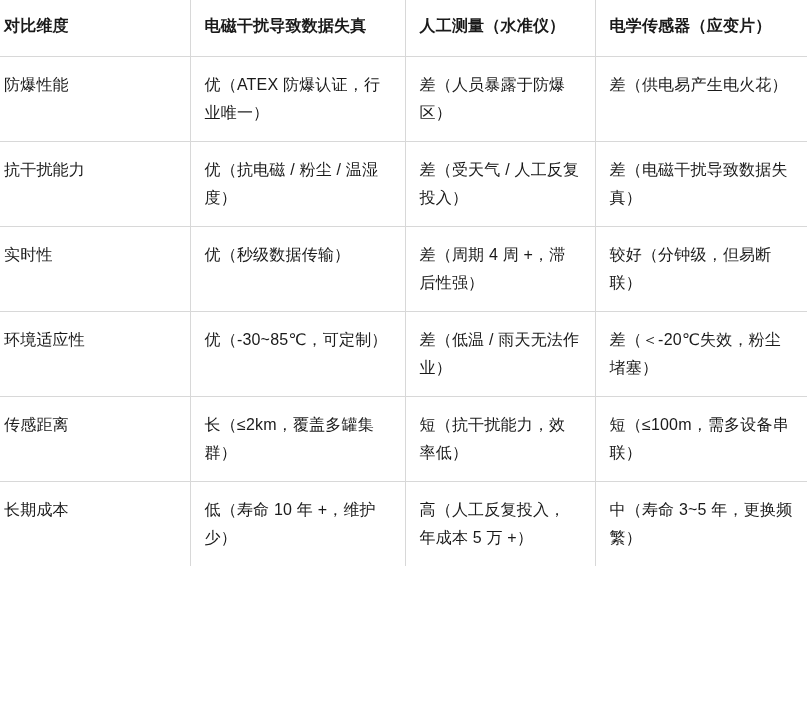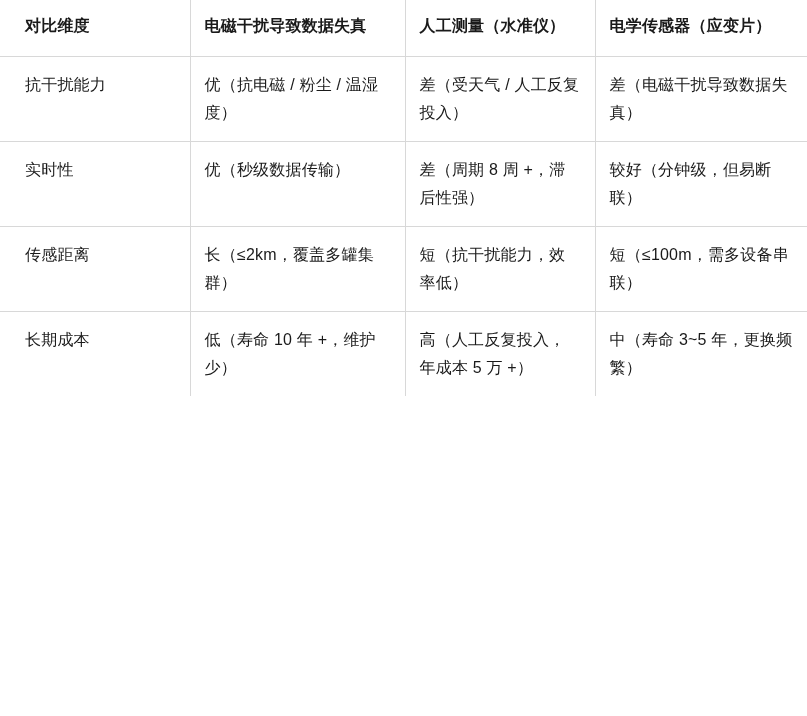--- a/index.html
+++ b/index.html
@@ -38,21 +38,21 @@
     vertical-align: top;
     padding: 14px 14px 14px 14px;
     font-size: 16px;
     line-height: 1.75;
     letter-spacing: 0.2px;
     word-break: break-word;
   }
   table.compare th:first-child,
   table.compare td:first-child {
     border-left: none;
-    padding-left: 25px;
+    padding-left: 4px;
   }
   table.compare tr > *:last-child {
     border-right: none;
   }
   table.compare thead th {
     font-weight: bold;
     text-align: left;
     border-top: none;
     padding-top: 12px;
     padding-bottom: 16px;
@@ -81,30 +81,42 @@
     <thead>
       <tr>
         <th>对比维度</th>
         <th>电磁干扰导致数据失真</th>
         <th>人工测量（水准仪）</th>
         <th>电学传感器（应变片）</th>
       </tr>
     </thead>
     <tbody>
       <tr>
+        <td>防爆性能</td>
+        <td>优（ATEX 防爆认证，行业唯一）</td>
+        <td>差（人员暴露于防爆区）</td>
+        <td>差（供电易产生电火花）</td>
+      </tr>
+      <tr>
         <td>抗干扰能力</td>
         <td>优（抗电磁 / 粉尘 / 温湿度）</td>
         <td>差（受天气 / 人工反复投入）</td>
         <td>差（电磁干扰导致数据失真）</td>
       </tr>
       <tr>
         <td>实时性</td>
         <td>优（秒级数据传输）</td>
-        <td>差（周期 8 周 +，滞后性强）</td>
+        <td>差（周期 4 周 +，滞后性强）</td>
         <td>较好（分钟级，但易断联）</td>
+      </tr>
+      <tr>
+        <td>环境适应性</td>
+        <td>优（-30~85℃，可定制）</td>
+        <td>差（低温 / 雨天无法作业）</td>
+        <td>差（＜-20℃失效，粉尘堵塞）</td>
       </tr>
       <tr>
         <td>传感距离</td>
         <td>长（≤2km，覆盖多罐集群）</td>
         <td>短（抗干扰能力，效率低）</td>
         <td>短（≤100m，需多设备串联）</td>
       </tr>
       <tr>
         <td>长期成本</td>
         <td>低（寿命 10 年 +，维护少）</td>

